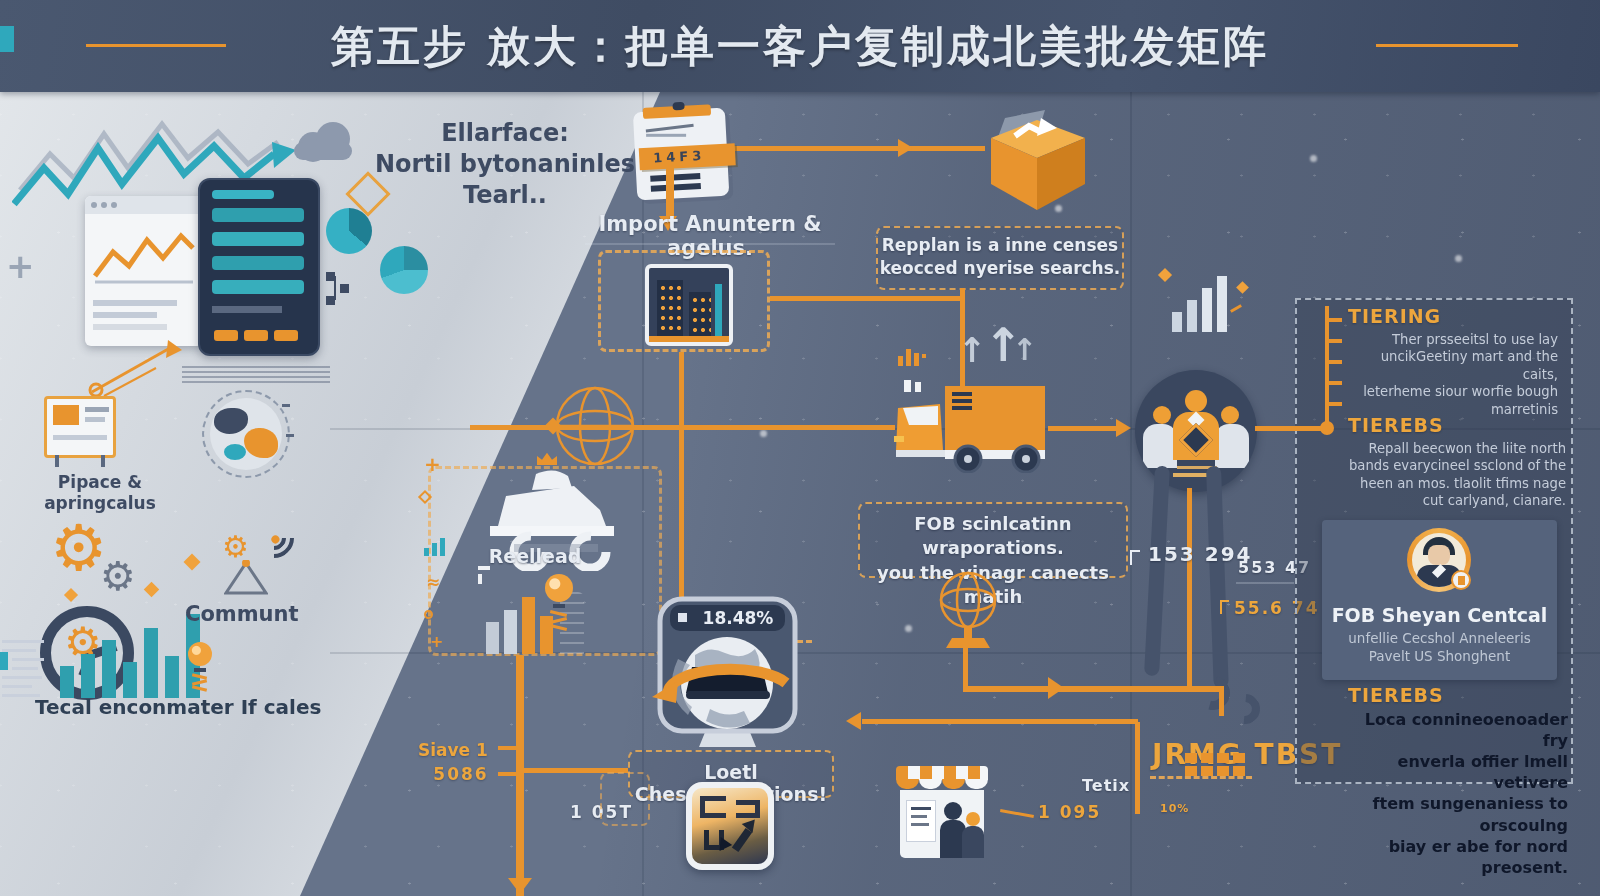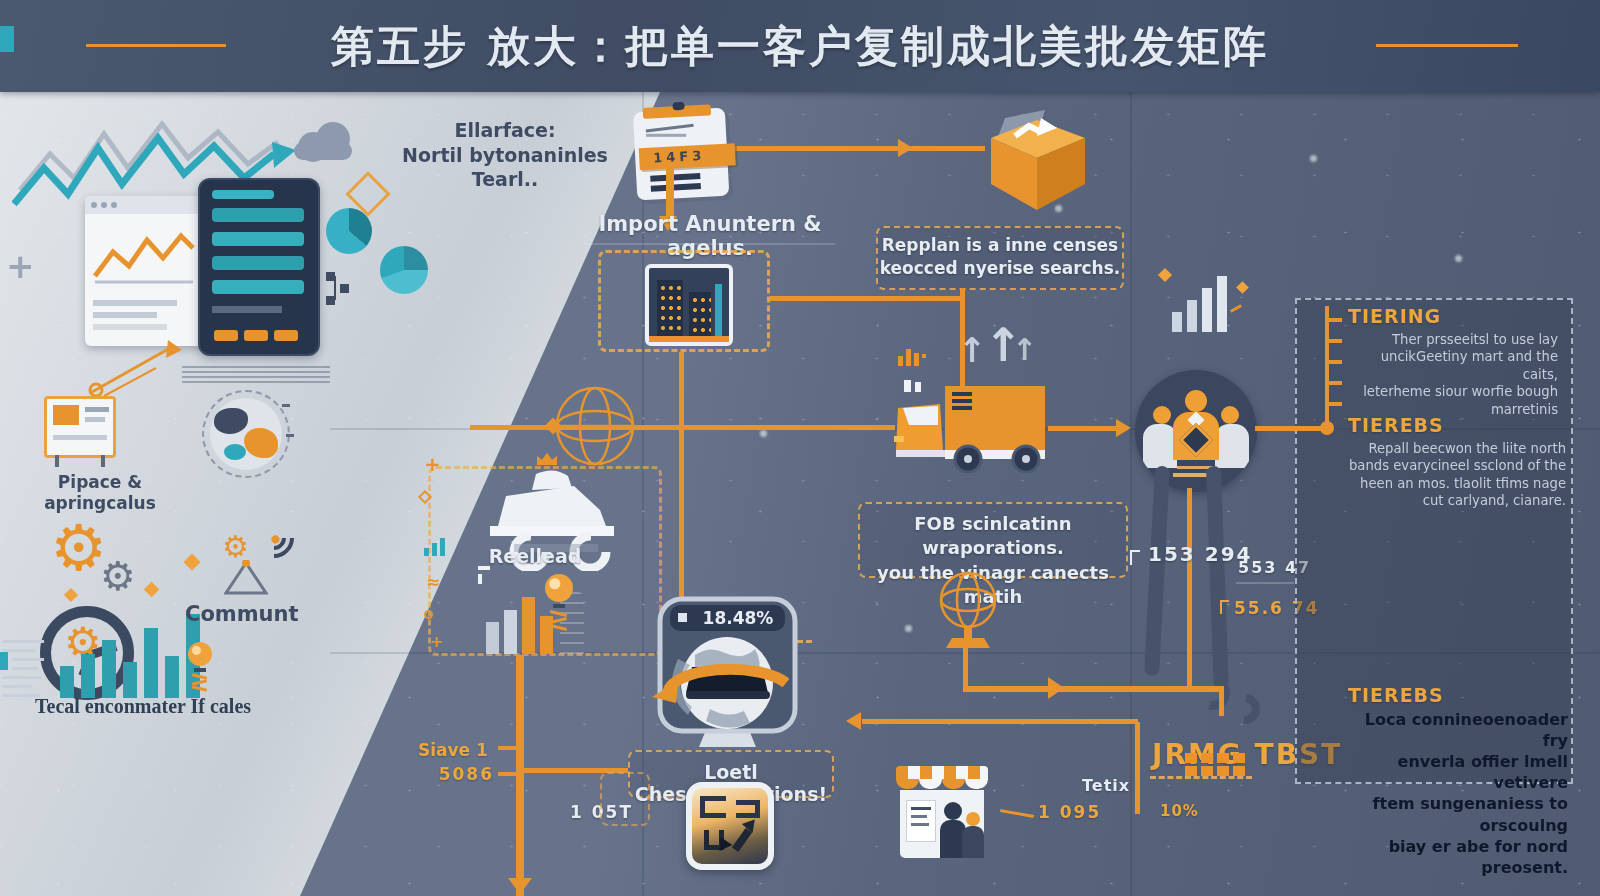--- a/index.html
+++ b/index.html
@@ -64,21 +64,21 @@
   <svg class="ab" style="left:12px;top:112px;" width="300" height="105" viewBox="0 0 300 105">
     <polyline points="8,78 38,42 62,66 92,22 116,56 150,12 176,46 206,20 236,52 266,30" fill="none" stroke="#8d99ad" stroke-width="5" opacity=".55"></polyline>
     <polyline points="2,92 32,56 56,82 86,36 110,72 146,26 172,62 202,34 232,66 262,42" fill="none" stroke="#2fa8bc" stroke-width="7"></polyline>
     <polygon points="260,30 284,38 262,56" fill="#2fa8bc"></polygon>
   </svg>
   <div class="ab" style="left:292px;top:120px;width:66px;height:40px;">
     <div class="ab" style="left:6px;top:12px;width:30px;height:30px;border-radius:50%;background:#8d99ad;"></div>
     <div class="ab" style="left:24px;top:2px;width:34px;height:34px;border-radius:50%;background:#8d99ad;"></div>
     <div class="ab" style="left:2px;top:22px;width:58px;height:18px;border-radius:10px;background:#8d99ad;"></div>
   </div>
-  <div class="txt ctr pre nv" style="left:360px;top:118px;width:290px;font-size:19px;line-height:1.3;">Ellarface:
+  <div class="txt ctr pre nv" style="left:360px;top:118px;width:290px;font-size:24px;line-height:1.3;">Ellarface:
 Nortil bytonaninles
 Tearl..</div>
   <div class="ab" style="left:352px;top:178px;width:32px;height:32px;border:3px solid #e8a23f;transform:rotate(45deg);"></div>
 
   <div class="ab" style="left:85px;top:196px;width:118px;height:150px;
        background:#f4f6f8;border-radius:6px;box-shadow:0 3px 8px rgba(40,50,70,.3);">
     <div class="ab" style="left:0;top:0;width:118px;height:18px;background:#dfe4ea;border-radius:6px 6px 0 0;">
       <div class="ab" style="left:6px;top:6px;width:6px;height:6px;border-radius:50%;background:#9aa5b5;"></div>
       <div class="ab" style="left:16px;top:6px;width:6px;height:6px;border-radius:50%;background:#9aa5b5;"></div>
       <div class="ab" style="left:26px;top:6px;width:6px;height:6px;border-radius:50%;background:#9aa5b5;"></div>
@@ -179,21 +179,21 @@
   <div class="dia" style="left:146px;top:584px;width:11px;height:11px;"></div>
   <div class="dia" style="left:186px;top:556px;width:12px;height:12px;"></div>
   <div class="ab" style="left:188px;top:642px;width:26px;height:48px;">
     <div class="ab" style="left:0;top:0;width:24px;height:24px;border-radius:50%;background:radial-gradient(circle at 35% 35%, #ffd89a 0 4px, #f0a23c 5px);"></div>
     <div class="ab" style="left:6px;top:26px;width:12px;height:4px;background:#3b4961;"></div>
     <div class="ab" style="left:4px;top:33px;width:15px;height:3px;background:#e8942e;transform:rotate(14deg);"></div>
     <div class="ab" style="left:4px;top:39px;width:15px;height:3px;background:#e8942e;transform:rotate(-14deg);"></div>
     <div class="ab" style="left:4px;top:45px;width:15px;height:3px;background:#e8942e;transform:rotate(14deg);"></div>
   </div>
   <div class="txt nv" style="left:185px;top:602px;font-size:21px;">Communt</div>
-  <div class="txt nv" style="left:35px;top:695px;font-size:20px;color:#2f4055;font-family:Liberation Serif, serif;">Tecal enconmater If cales</div>
+  <div class="txt nv" style="left:35px;top:695px;font-size:20px;color:#2f4055;">Tecal enconmater If cales</div>
   <div class="ab" style="left:0;top:640px;width:48px;height:74px;">
     <div class="ab" style="left:0;top:12px;width:8px;height:18px;background:#2fa8bc;"></div>
     <div class="ab" style="left:2px;top:0;width:42px;height:3px;background:#c9d0dc;"></div>
     <div class="ab" style="left:2px;top:9px;width:34px;height:3px;background:#c9d0dc;"></div>
     <div class="ab" style="left:12px;top:18px;width:32px;height:3px;background:#c9d0dc;"></div>
     <div class="ab" style="left:12px;top:27px;width:26px;height:3px;background:#c9d0dc;"></div>
     <div class="ab" style="left:2px;top:36px;width:40px;height:3px;background:#c9d0dc;"></div>
     <div class="ab" style="left:2px;top:45px;width:30px;height:3px;background:#c9d0dc;"></div>
     <div class="ab" style="left:2px;top:54px;width:38px;height:3px;background:#c9d0dc;"></div>
   </div>
@@ -410,21 +410,21 @@
 
   <div class="dsh" style="left:628px;top:750px;width:206px;height:48px;border-width:2px;background:rgba(58,70,94,.2);"></div>
   <div class="txt ctr w" style="left:630px;top:761px;width:202px;font-size:19px;">Loetl Chesemalbations!</div>
 
   <div class="ln" style="left:516px;top:655px;width:8px;height:241px;"></div>
   <div class="arr" style="left:508px;top:878px;border-top:16px solid #e8942e;border-bottom:none;border-width:16px 12px 0 12px;"></div>
   <div class="tick" style="left:498px;top:746px;width:20px;height:4px;"></div>
   <div class="tick" style="left:498px;top:772px;width:20px;height:4px;"></div>
   <div class="ln" style="left:524px;top:768px;width:104px;height:5px;"></div>
   <div class="txt o" style="left:418px;top:740px;width:76px;font-size:17px;text-align:left;">Siave 1</div>
-  <div class="txt o" style="left:428px;top:764px;width:66px;font-size:17px;text-align:right;letter-spacing:2px;">5086</div>
+  <div class="txt o" style="left:428px;top:764px;width:66px;font-size:17px;text-align:center;letter-spacing:2px;">5086</div>
   <div class="txt w" style="left:570px;top:802px;font-size:17px;letter-spacing:2px;">1 05T</div>
   <div class="dsh" style="left:600px;top:772px;width:50px;height:54px;border-width:2px;opacity:.7;"></div>
 
   <div class="ab" style="left:686px;top:782px;width:88px;height:88px;border-radius:16px;
        border:6px solid #eef1f4;background:linear-gradient(165deg,#f6e7c8 0%,#eeb565 40%,#6a5d44 72%,#2e3750 100%);overflow:hidden;box-shadow:0 3px 8px rgba(15,25,45,.4);">
     <div class="ab" style="left:8px;top:8px;width:26px;height:22px;border:5px solid #2c3447;border-right:none;"></div>
     <div class="ab" style="left:44px;top:12px;width:24px;height:18px;border:5px solid #2c3447;border-left:none;"></div>
     <div class="ab" style="left:12px;top:42px;width:20px;height:20px;border:5px solid #1f2735;border-top:none;"></div>
     <div class="ab" style="left:46px;top:40px;width:8px;height:24px;background:#1f2735;transform:rotate(35deg);"></div>
     <div class="arr" style="left:52px;top:30px;border-bottom:12px solid #1f2735;border-top:none;border-width:0 7px 12px 7px;transform:rotate(40deg);"></div>
@@ -459,21 +459,21 @@
     <div class="ab" style="left:16px;top:0;width:12px;height:10px;background:#e8942e;"></div>
       <div class="ab" style="left:16px;top:13px;width:12px;height:10px;background:#e8942e;"></div>
     <div class="ab" style="left:32px;top:0;width:12px;height:10px;background:#e8942e;"></div>
       <div class="ab" style="left:32px;top:13px;width:12px;height:10px;background:#e8942e;"></div>
     <div class="ab" style="left:48px;top:0;width:12px;height:10px;background:#e8942e;"></div>
       <div class="ab" style="left:48px;top:13px;width:12px;height:10px;background:#e8942e;"></div>
   </div>
   <div class="txt w" style="left:1082px;top:776px;font-size:16px;letter-spacing:1px;">Tetix</div>
   <div class="ln" style="left:1000px;top:812px;width:34px;height:3px;transform:rotate(10deg);"></div>
   <div class="txt o" style="left:1038px;top:802px;font-size:17px;letter-spacing:2px;">1 095</div>
-  <div class="txt o" style="left:1160px;top:802px;font-size:15px;letter-spacing:1px;">10%</div>
+  <div class="txt o" style="left:1160px;top:802px;font-size:11px;letter-spacing:1px;">10%</div>
 
   <div class="ab" style="left:1295px;top:298px;width:278px;height:486px;
        border:2px dashed #aab4c2;background:rgba(47,58,79,.38);"></div>
   <div class="ln" style="left:1325px;top:306px;width:4px;height:120px;"></div>
   <div class="tick" style="left:1329px;top:318px;width:13px;height:4px;"></div>
   <div class="tick" style="left:1329px;top:339px;width:13px;height:4px;"></div>
   <div class="tick" style="left:1329px;top:360px;width:13px;height:4px;"></div>
   <div class="tick" style="left:1329px;top:381px;width:13px;height:4px;"></div>
   <div class="tick" style="left:1329px;top:402px;width:13px;height:4px;"></div>
   <div class="ln" style="left:1255px;top:426px;width:70px;height:5px;"></div>
@@ -484,20 +484,39 @@
 uncikGeetiny mart and the caits,
 leterheme siour worfie bough
 marretinis</div>
 
   <div class="txt o" style="left:1348px;top:414px;font-size:19px;letter-spacing:1px;">TIEREBS</div>
   <div class="ab pre" style="left:1348px;top:440px;width:218px;font-size:13.2px;line-height:1.32;color:#c5cdda;">Repall beecwon the liite north
 bands evarycineel ssclond of the
 heen an mos. tlaolit tfims nage
 cut carlyand, cianare.</div>
 
+  <div class="ab" style="left:1322px;top:520px;width:235px;height:160px;
+       background:#55637c;border-radius:4px;box-shadow:0 2px 6px rgba(15,25,45,.3);">
+    <div class="ab" style="left:85px;top:8px;width:64px;height:64px;border-radius:50%;
+         background:conic-gradient(#f2b14d,#e8942e,#f6c474,#e8942e,#f2b14d);">
+      <div class="ab" style="left:5px;top:5px;width:54px;height:54px;border-radius:50%;background:#f2ead9;overflow:hidden;">
+        <div class="ab" style="left:11px;top:4px;width:32px;height:18px;border-radius:16px 16px 0 0;background:#23303f;"></div>
+        <div class="ab" style="left:16px;top:12px;width:22px;height:20px;border-radius:8px;background:#e8c9a8;"></div>
+        <div class="ab" style="left:5px;top:32px;width:44px;height:22px;border-radius:12px 12px 0 0;background:#2c3950;"></div>
+        <div class="ab" style="left:23px;top:32px;width:8px;height:12px;background:#f0f3f6;transform:rotate(45deg);"></div>
+      </div>
+      <div class="ab" style="left:44px;top:42px;width:20px;height:20px;border-radius:50%;
+           background:#f2f2f2;border:2px solid #e8942e;">
+        <div class="ab" style="left:5px;top:4px;width:7px;height:9px;background:#e8942e;"></div>
+      </div>
+    </div>
+    <div class="txt ctr" style="left:8px;top:84px;width:219px;font-size:19px;color:#eef2f7;">FOB Sheyan Centcal</div>
+    <div class="ab ctr" style="left:8px;top:110px;width:219px;font-size:13.5px;color:#bfc8d5;">unfellie Cecshol Anneleeris</div>
+    <div class="ab ctr" style="left:8px;top:128px;width:219px;font-size:13.5px;color:#bfc8d5;">Pavelt US Shonghent</div>
+  </div>
 
   <div class="txt o" style="left:1348px;top:684px;font-size:19px;letter-spacing:1px;">TIEREBS</div>
   <div class="ab pre" style="left:1348px;top:709px;width:220px;font-size:16px;line-height:1.32;color:#0f172a;font-weight:bold;">Loca connineoenoader fry
 enverla offier lmell vetivere
 ftem sungenaniess to orscoulng
 biay er abe for nord preosent.</div>
 
 </div>
 
 </body></html>

